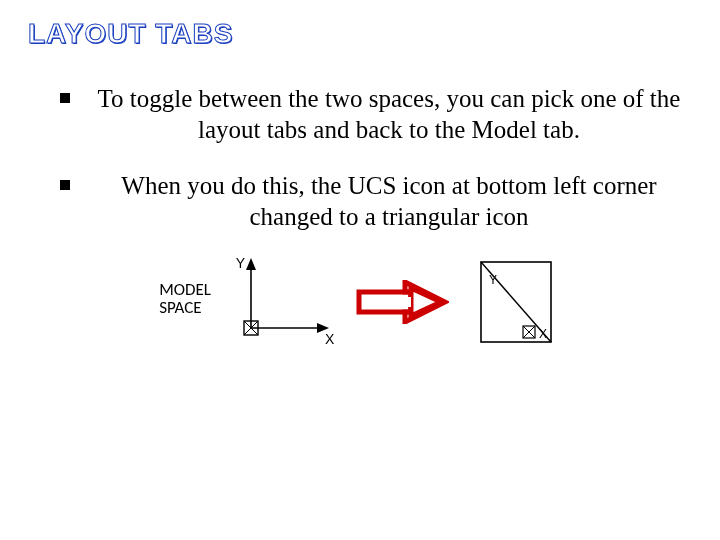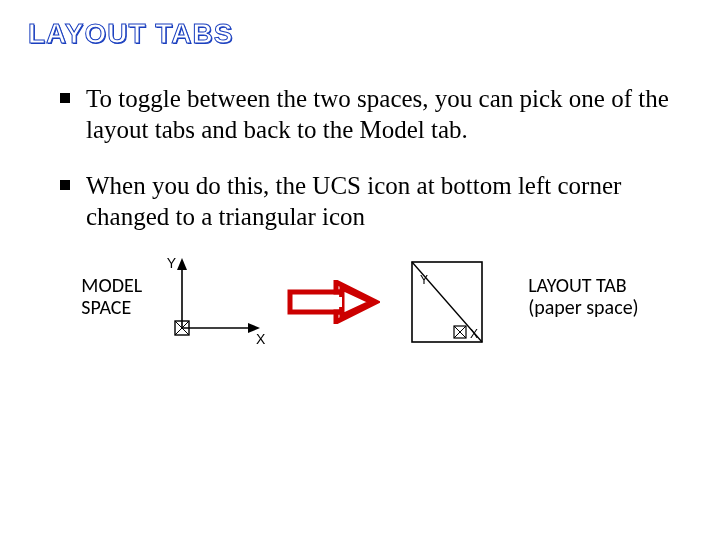--- a/index.html
+++ b/index.html
@@ -8,21 +8,21 @@
   .title {
     font-family: Arial, "Helvetica Neue", Helvetica, sans-serif;
     font-weight: 900;
     font-size: 28px;
     letter-spacing: 1px;
     color: #fff;
     -webkit-text-stroke: 1px #1a3fbf;
     text-shadow: 1px 1px 0 #1a3fbf;
     margin-bottom: 34px;
   }
-  ul.bullets { list-style: none; padding-left: 32px; }
+  ul.bullets { list-style: none; padding-left: 32px; text-align: center; }
   ul.bullets > li {
     position: relative;
     font-size: 25px;
     line-height: 1.22;
     margin-bottom: 26px;
     padding-left: 26px;
     font-weight: 400;
   }
   ul.bullets > li::before {
     content: "";
@@ -34,21 +34,21 @@
   .icons-row {
     display: flex;
     align-items: flex-end;
     justify-content: center;
     gap: 18px;
     width: 100%;
     margin-top: 4px;
   }
   .label {
     font-family: "Calibri", Arial, sans-serif;
-    font-size: 20px;
+    font-size: 17px;
     line-height: 1.1;
     white-space: pre-line;
     text-align: left;
   }
   .label.left { margin-right: -4px; margin-bottom: 36px; }
   .label.right { margin-left: 18px; margin-bottom: 36px; }
   .svgbox { flex: 0 0 auto; }
 </style>
 </head>
 <body>
@@ -101,17 +101,15 @@
         <text x="14" y="26" font-family="Arial" font-size="12"><tspan>Y</tspan></text>
 
         <rect x="48" y="68" width="12" height="12" fill="none" stroke="#000" stroke-width="1.2"></rect>
         <line x1="48" y1="68" x2="60" y2="80" stroke="#000" stroke-width="1"></line>
         <line x1="60" y1="68" x2="48" y2="80" stroke="#000" stroke-width="1"></line>
 
         <text x="64" y="80" font-family="Arial" font-size="12"><tspan>X</tspan></text>
       </svg>
     </div>
 
-    <div class="label right">LAYOUT TAB
-(paper space)</div>
 
   </div>
 </div>
 
 </body></html>

